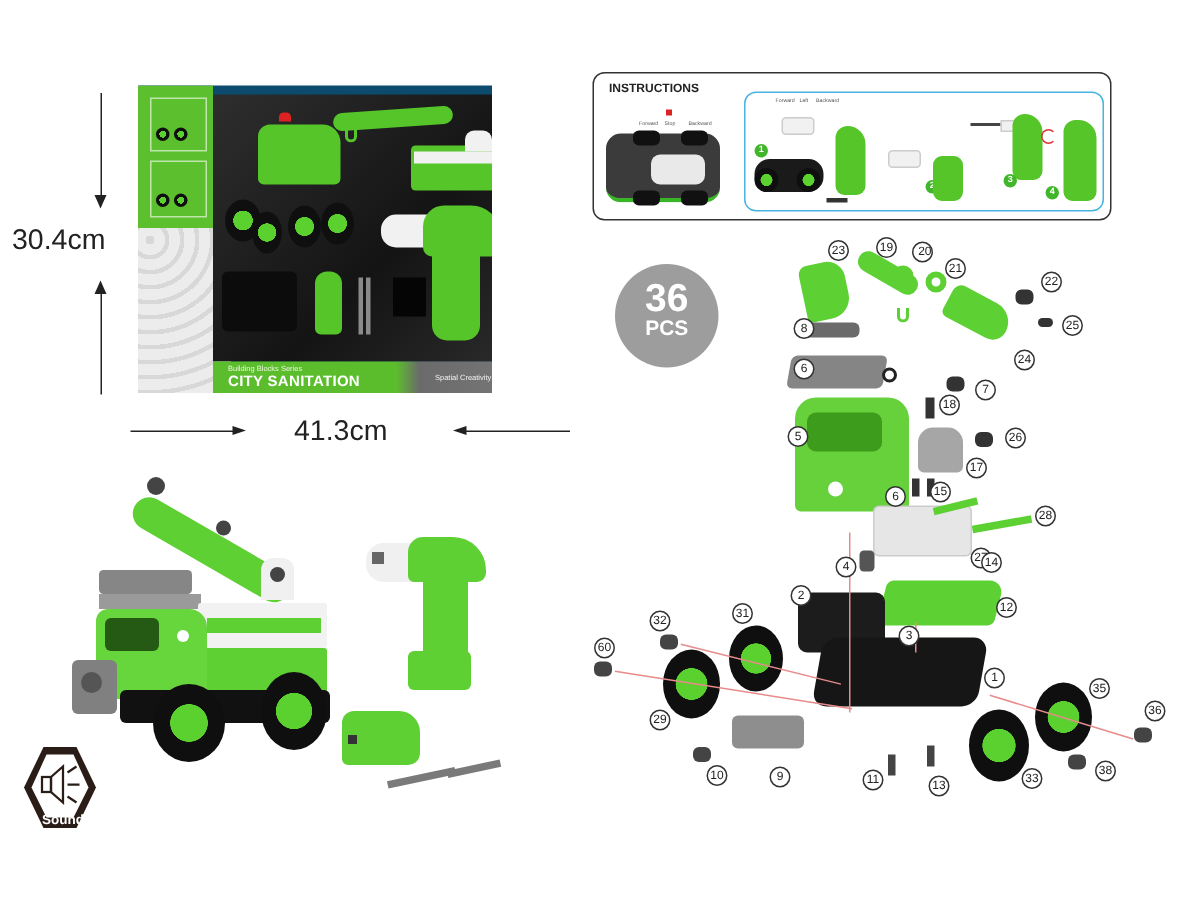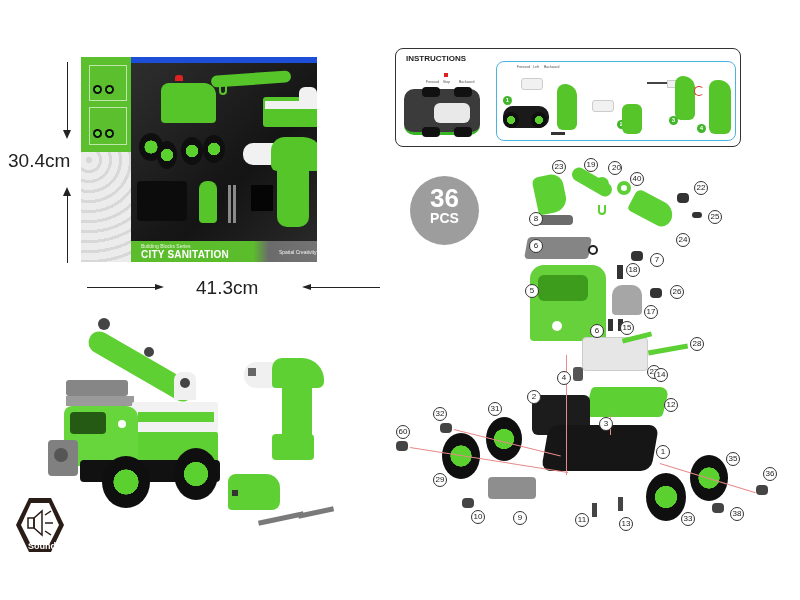--- a/index.html
+++ b/index.html
@@ -10,21 +10,21 @@
   
   .dim-text { font-size: 19px; color: #222; font-family: "Liberation Sans", sans-serif; }
   .vline { width: 1px; background: #222; }
   .hline { height: 1px; background: #222; }
   .arrow-down { width: 0; height: 0; border-left: 4px solid transparent; border-right: 4px solid transparent; border-top: 9px solid #222; }
   .arrow-up { width: 0; height: 0; border-left: 4px solid transparent; border-right: 4px solid transparent; border-bottom: 9px solid #222; }
   .arrow-right { width: 0; height: 0; border-top: 3px solid transparent; border-bottom: 3px solid transparent; border-left: 9px solid #222; }
   .arrow-left { width: 0; height: 0; border-top: 3px solid transparent; border-bottom: 3px solid transparent; border-right: 9px solid #222; }
 
   
-  .box { left: 81px; top: 57px; width: 236px; height: 205px; background: #1d4ed8; overflow: hidden; }
+  .box { left: 92px; top: 57px; width: 236px; height: 205px; background: #0c4a6e; overflow: hidden; }
   .box-left-panel { left: 0; top: 0; width: 50px; height: 95px; background: #5cc02e; }
   .box-left-pattern { left: 0; top: 95px; width: 62px; height: 110px; background: repeating-radial-gradient(circle at 8px 8px, #d8d8d8 0 3px, #ececec 3px 10px); background-color: #ebebeb; }
   .box-window { left: 50px; top: 6px; width: 196px; height: 178px; background: linear-gradient(135deg, #2e2e2e, #141414 60%, #2a2a2a); }
   .box-right-photo { left: 246px; top: 6px; width: 26px; height: 178px; background: linear-gradient(180deg, #cfc4ad 0%, #9ba08c 30%, #4d8a32 60%, #bfbfbf 100%); }
   .box-footer { left: 50px; top: 184px; width: 222px; height: 21px; background: linear-gradient(90deg, #5cbd2c 0%, #5cbd2c 55%, #6b6b6b 62%, #7a7a7a 100%); }
   .box-series { left: 60px; top: 186px; font-size: 5px; color: #e9f7df; }
   .box-title { left: 60px; top: 192px; font-size: 10px; font-weight: bold; color: #ffffff; letter-spacing: 0.2px; }
   .box-brand { left: 198px; top: 192px; font-size: 5px; color: #f2f2f2; }
   .box-age { left: 262px; top: 9px; width: 8px; height: 7px; background: #fff; font-size: 4px; color: #000; text-align: center; line-height: 7px; }
 
@@ -222,21 +222,21 @@
 
   <div class="abs vleader" style="left:176px; top:200px; height:120px;"></div>
   <div class="abs vleader" style="left:220px; top:260px; height:20px;"></div>
   <div class="abs leader" style="left:20px; top:292px; width:160px; transform:rotate(9deg);"></div>
   <div class="abs leader" style="left:64px; top:274px; width:110px; transform:rotate(14deg);"></div>
   <div class="abs leader" style="left:270px; top:308px; width:100px; transform:rotate(17deg);"></div>
 
   <div class="abs pnum" style="left:162px; top:5px;">23</div>
   <div class="abs pnum" style="left:194px; top:3px;">19</div>
   <div class="abs pnum" style="left:218px; top:6px;text-align:right;">20</div>
-  <div class="abs pnum" style="left:240px; top:17px;">40</div>
+  <div class="abs pnum" style="left:240px; top:17px;">21</div>
   <div class="abs pnum" style="left:304px; top:26px;">22</div>
   <div class="abs pnum" style="left:318px; top:55px;">25</div>
   <div class="abs pnum" style="left:286px; top:78px;">24</div>
   <div class="abs pnum" style="left:139px; top:57px;">8</div>
   <div class="abs pnum" style="left:139px; top:84px;">6</div>
   <div class="abs pnum" style="left:260px; top:98px;">7</div>
   <div class="abs pnum" style="left:236px; top:108px;">18</div>
   <div class="abs pnum" style="left:135px; top:129px;">5</div>
   <div class="abs pnum" style="left:280px; top:130px;">26</div>
   <div class="abs pnum" style="left:254px; top:150px;">17</div>

